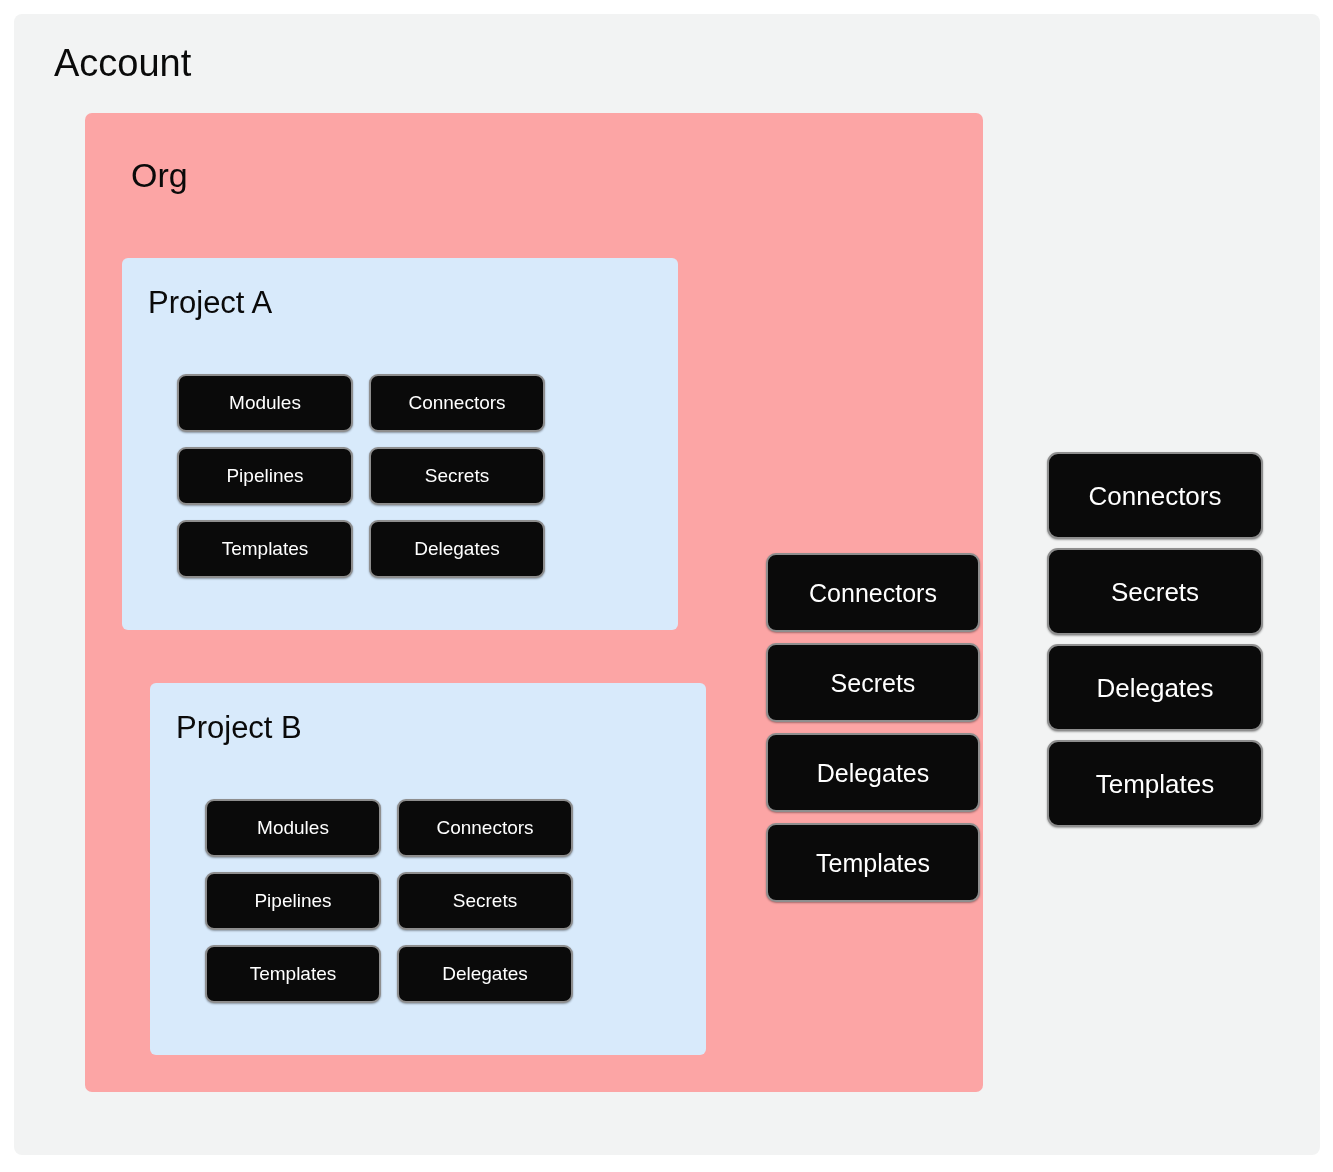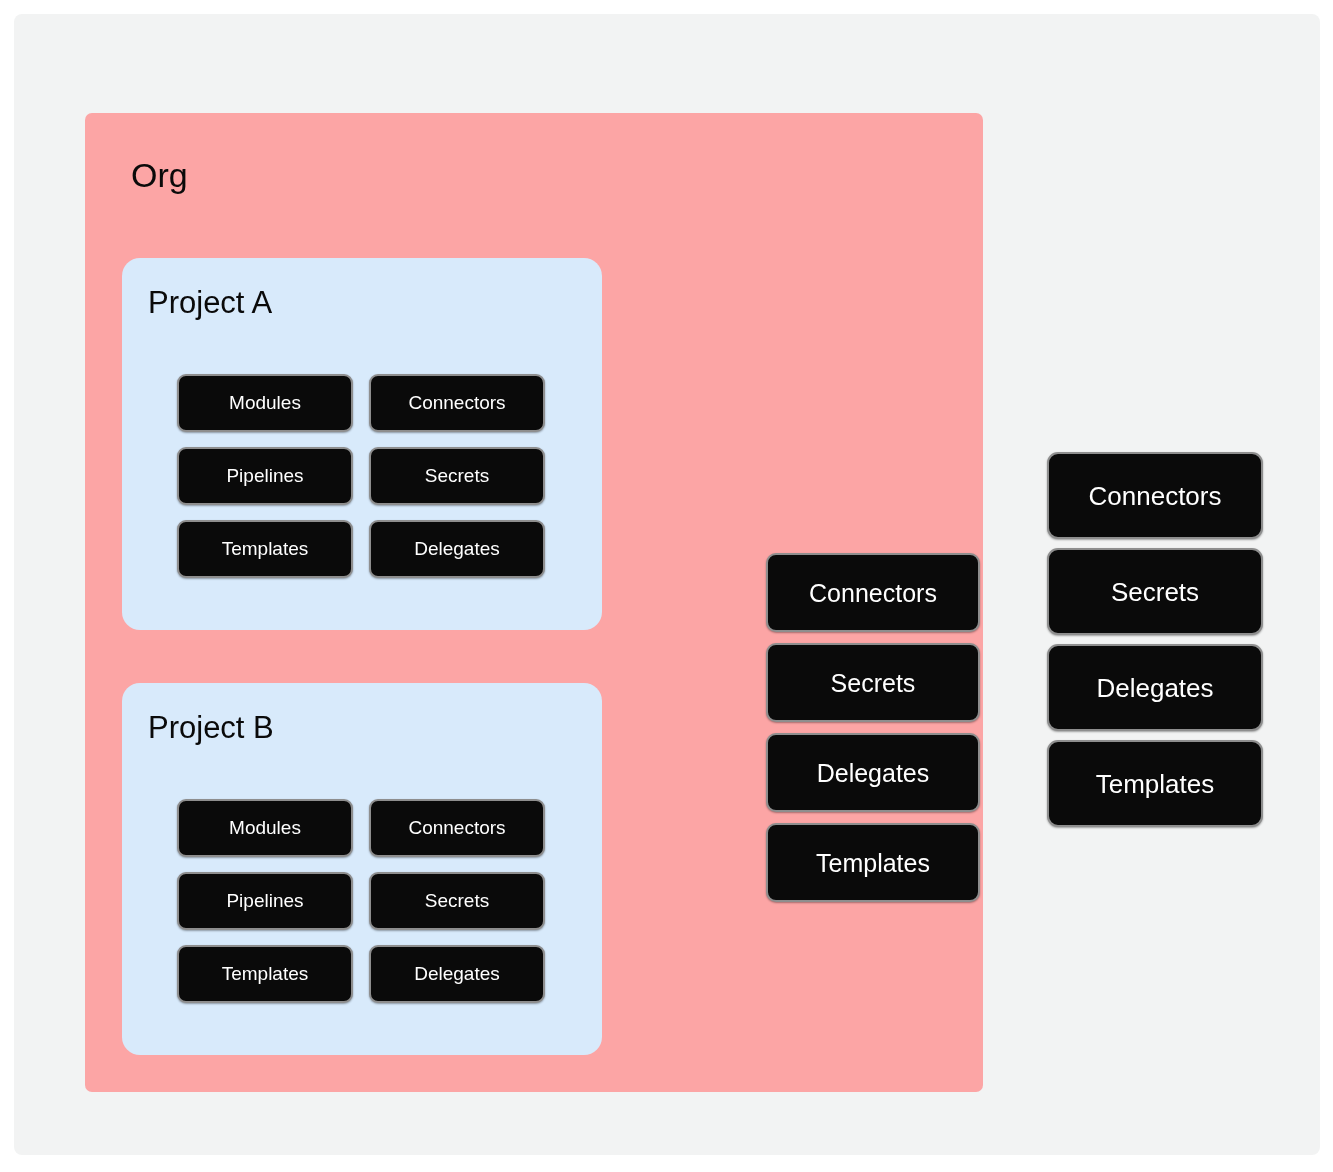--- a/index.html
+++ b/index.html
@@ -64,27 +64,27 @@
     line-height: 42px;
     color: #0a0a0a;
     font-weight: 400;
     white-space: nowrap;
   }
 
   
   .project-panel {
     position: absolute;
     left: 37px;
-    width: 480px;
+    width: 556px;
     background: #d8eafb;
-    border-radius: 18px;
+    border-radius: 6px;
     box-sizing: border-box;
   }
   .project-a { top: 145px; height: 372px; }
-  .project-b { top: 570px; height: 372px; }
+  .project-b { top: 570px; height: 372px; margin-left: 28px; }
 
   .project-title {
     position: absolute;
     left: 26px;
     top: 26px;
     font-size: 31px;
     line-height: 38px;
     color: #0a0a0a;
     font-weight: 400;
     white-space: nowrap;
@@ -149,20 +149,21 @@
     border-radius: 11px;
   }
 </style>
 </head>
 <body>
 
 <div id="canvas">
 
   <div class="account-panel">
 
+    <div class="account-title">Account</div>
 
     <div class="org-panel">
 
       <div class="org-title">Org</div>
 
       <div class="project-panel project-a">
         <div class="project-title">Project A</div>
         <div class="project-grid">
           <div class="chip chip-sm">
             <span>Modules</span>

